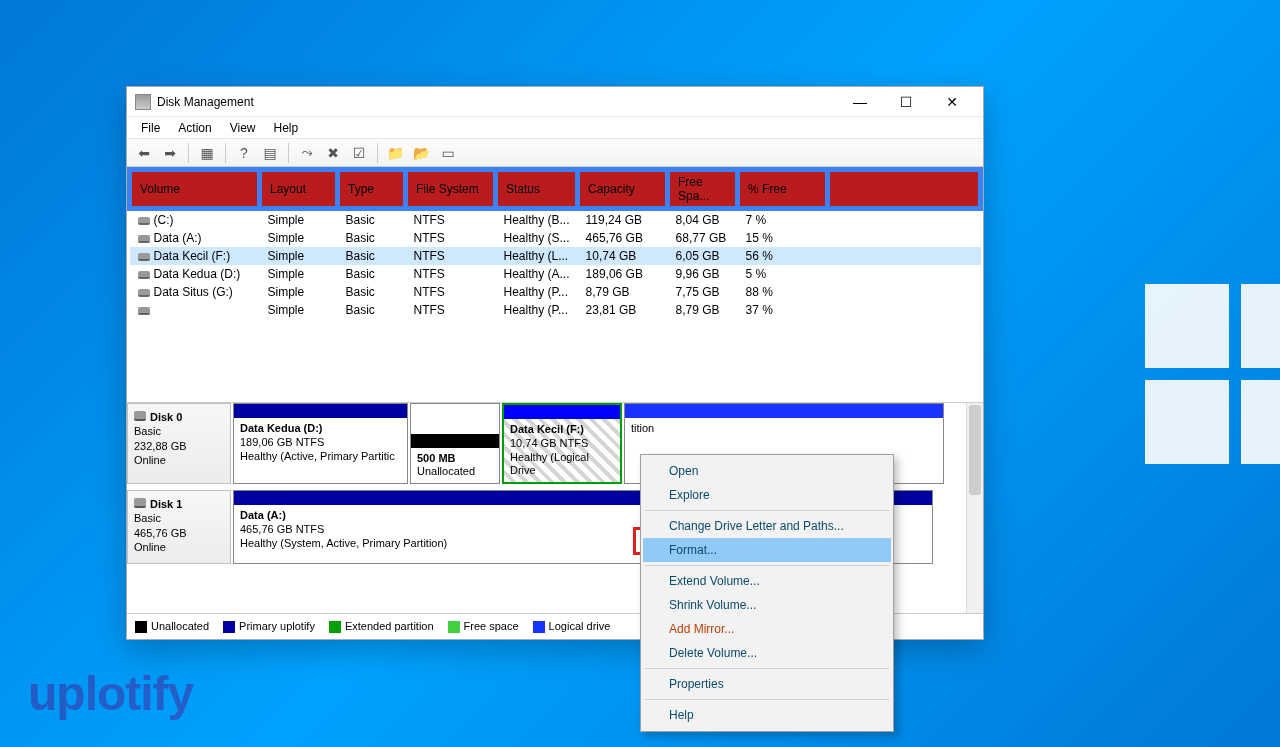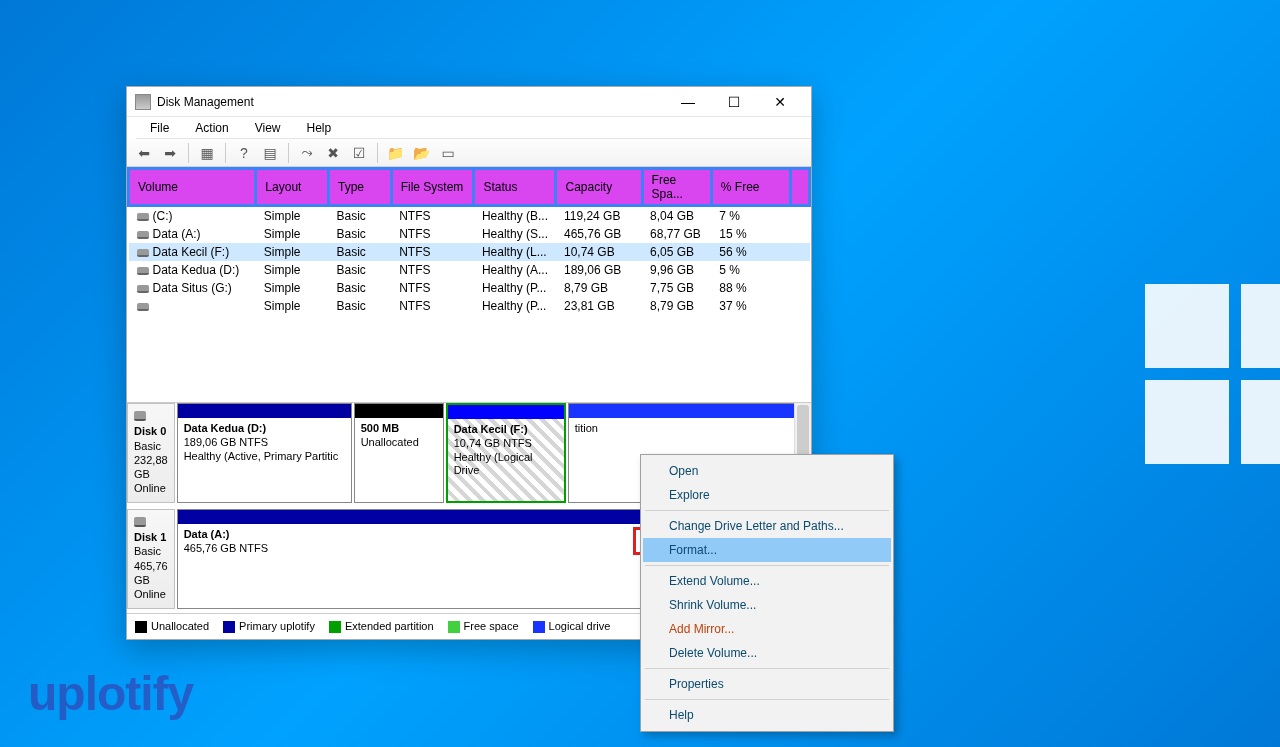--- a/index.html
+++ b/index.html
@@ -23,21 +23,21 @@
     grid-template-columns: 1fr 1fr;
     grid-template-rows: 1fr 1fr;
     gap: 12px;
     opacity: 0.9;
   }
   .windows-logo div { background: #fff; }
   .window {
     position: absolute;
     left: 126px;
     top: 86px;
-    width: 686px;
+    width: 858px;
     height: 554px;
     background: #fff;
     border: 1px solid #aaa;
     box-shadow: 0 10px 30px rgba(0,0,0,0.25);
     display: flex;
     flex-direction: column;
   }
   .titlebar {
     height: 30px;
     display: flex;
@@ -57,23 +57,22 @@
     width: 46px; height: 28px;
     display:flex; align-items:center; justify-content:center;
     font-size: 14px; cursor: pointer;
   }
 
   .menubar {
     height: 22px;
     display: flex;
     align-items: center;
     padding: 0 6px;
-    gap: 10px;
+    gap: 2px;
     border-bottom: 1px solid #e5e5e5;
-    margin-left: 9px;
   }
   .menubar .menu { padding: 2px 8px; cursor: pointer; }
 
   .toolbar {
     height: 28px;
     display: flex;
     align-items: center;
     padding: 2px 6px;
     gap: 4px;
     border-bottom: 1px solid #d0d0d0;
@@ -95,22 +94,22 @@
 
   .volumes {
     height: 235px;
     overflow: auto;
   }
   table.vol-table { width: 100%; border-collapse: collapse; }
   table.vol-table th {
     text-align: left;
     font-weight: normal;
     padding: 3px 8px;
-    background: #d946ef;
-    border: 3px solid #3b82f6;
+    background: #b91c1c;
+    border: 5px solid #3b82f6;
     font-size: 12px;
   }
   table.vol-table td {
     padding: 2px 8px;
     white-space: nowrap;
   }
   tr.selected td { background:#cde8ff; }
   .disk-icon {
     display:inline-block;
     width:12px; height:8px;
@@ -372,21 +371,21 @@
         <div class="disk-header"><span class="dicon"></span><span class="dn">Disk 0</span><br>Basic<br>232,88 GB<br>Online</div>
         <div class="disk-parts">
           <div class="part" style="flex: 0 0 175px;">
             <div class="bar primary"></div>
             <div class="plabel">
               <div class="pname">Data Kedua  (D:)</div>
               <div>189,06 GB NTFS</div>
               <div>Healthy (Active, Primary Partitic</div>
             </div>
           </div>
-          <div class="part" style="flex: 0 0 90px;">
+          <div class="part" style="flex: 0 0 90px; justify-content: flex-end;">
             <div class="bar black"></div>
             <div class="plabel">
               <div class="pname">500 MB</div>
               <div>Unallocated</div>
             </div>
           </div>
           <div class="part selected" style="flex: 0 0 120px;">
             <div class="bar primary"></div>
             <div class="plabel">
               <div class="pname">Data Kecil  (F:)</div>
@@ -403,20 +402,21 @@
         </div>
       </div>
       <div class="disk-row">
         <div class="disk-header"><span class="dicon"></span><span class="dn">Disk 1</span><br>Basic<br>465,76 GB<br>Online</div>
         <div class="disk-parts">
           <div class="part" style="flex: 0 0 700px;">
             <div class="bar primary"></div>
             <div class="plabel">
               <div class="pname">Data  (A:)</div>
               <div>465,76 GB NTFS</div>
+              <div>Healthy (System, Active, Primary Partition)</div>
             </div>
           </div>
         </div>
       </div>
       <div class="scrollbar-fake">
         <div class="thumb"></div>
       </div>
   </div>
 
   <div class="legend">

